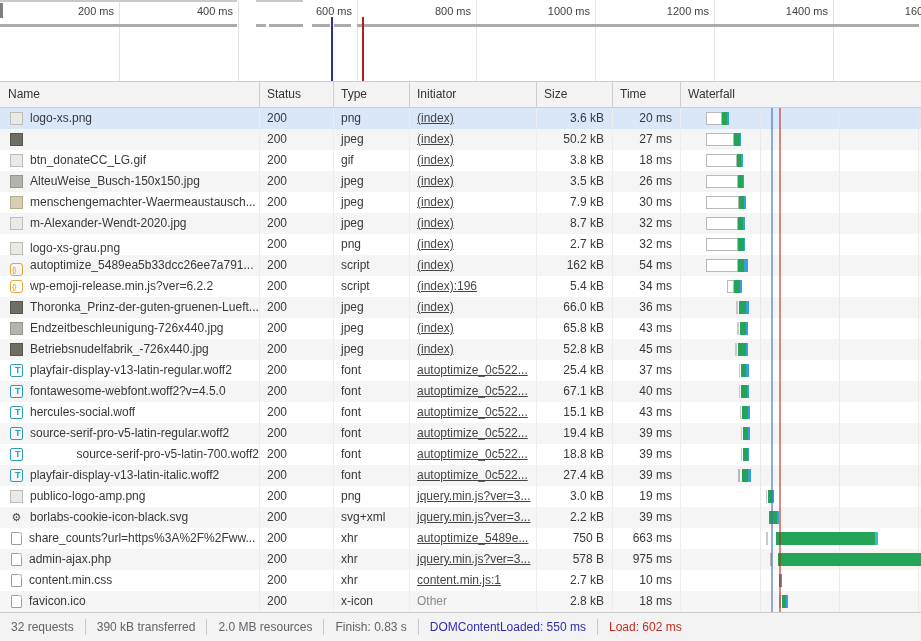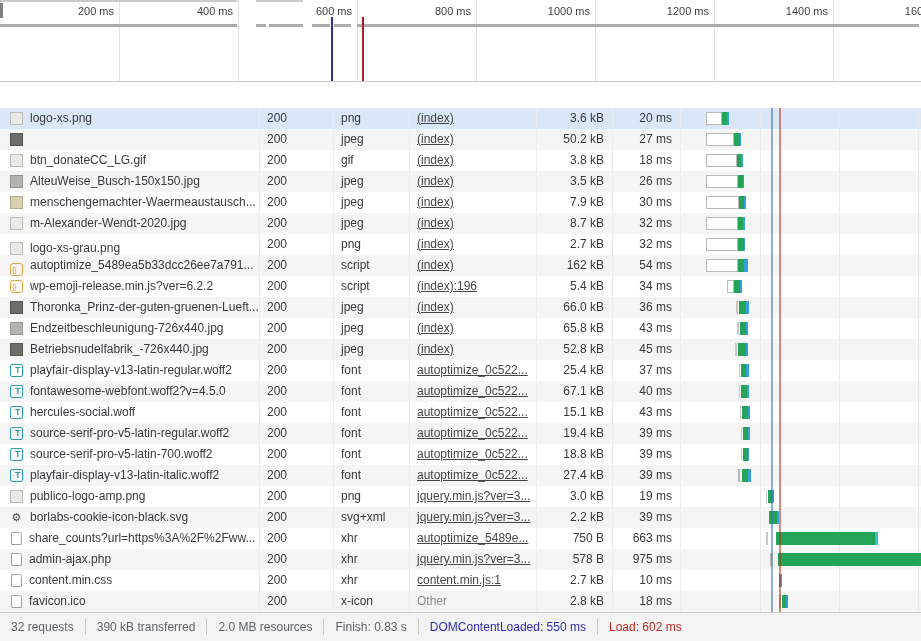--- a/index.html
+++ b/index.html
@@ -82,20 +82,29 @@
       <div class="ov-band-seg" style="left: 0px; width: 237px;"></div>
       <div class="ov-band-seg" style="left: 256px; width: 10px;"></div>
       <div class="ov-band-seg" style="left: 269px; width: 34px;"></div>
       <div class="ov-band-seg" style="left: 312px; width: 18px;"></div>
       <div class="ov-band-seg" style="left: 334px; width: 17px;"></div>
       <div class="ov-band-seg" style="left: 357px; width: 562px;"></div>
       <div class="ov-handle"></div>
       <div class="ov-line" style="left: 331px; background: rgb(40, 53, 147);"></div>
       <div class="ov-line" style="left: 362px; background: rgb(183, 28, 28);"></div>
     </div>
+  <div id="thead">
+      <div class="th" style="width: 259px;">Name</div>
+      <div class="th" style="width: 74px;">Status</div>
+      <div class="th" style="width: 76px;">Type</div>
+      <div class="th" style="width: 127px;">Initiator</div>
+      <div class="th" style="width: 76px;">Size</div>
+      <div class="th" style="width: 68px;">Time</div>
+      <div class="th" style="width: 241px;">Waterfall</div>
+    </div>
   <div id="tbody">
       <div class="tr selected">
         <div class="td td-name" style="width: 259px;">
           <span class="ic ic-img"></span>
           <span class="nm">logo-xs.png</span>
         </div>
         <div class="td pad" style="width: 74px;">200</div>
         <div class="td pad" style="width: 76px;">png</div>
         <div class="td pad" style="width: 127px;"><span class="init-link">(index)</span></div>
         <div class="td num" style="width: 76px;">3.6 kB</div>
@@ -419,21 +428,21 @@
           <div class="wf-grid" style="left: 158px;"></div>
           <div class="wf-grid" style="left: 237px;"></div>
           <div class="wf-seg" style="left: 60px; width: 1px; background: rgb(201, 201, 201);"></div>
           <div class="wf-seg" style="left: 62px; width: 5px; background: rgb(36, 164, 86);"></div>
           <div class="wf-seg" style="left: 67px; width: 2px; background: rgb(54, 160, 220);"></div>
           <div class="wf-line" style="left: 90px; background: rgba(59, 103, 194, 0.55);"></div>
           <div class="wf-line" style="left: 98px; background: rgba(183, 40, 28, 0.55);"></div>
         </div>
       </div>
       <div class="tr">
-        <div class="td td-name" style="width: 259px;">
+        <div class="td td-name" style="width: 259px; justify-content: space-between;">
           <span class="ic ic-font"></span>
           <span class="nm">source-serif-pro-v5-latin-700.woff2</span>
         </div>
         <div class="td pad" style="width: 74px;">200</div>
         <div class="td pad" style="width: 76px;">font</div>
         <div class="td pad" style="width: 127px;"><span class="init-link">autoptimize_0c522...</span></div>
         <div class="td num" style="width: 76px;">18.8 kB</div>
         <div class="td num" style="width: 68px;">39 ms</div>
         <div class="td td-wf" style="width: 241px;">
           <div class="wf-grid" style="left: 79px;"></div>

